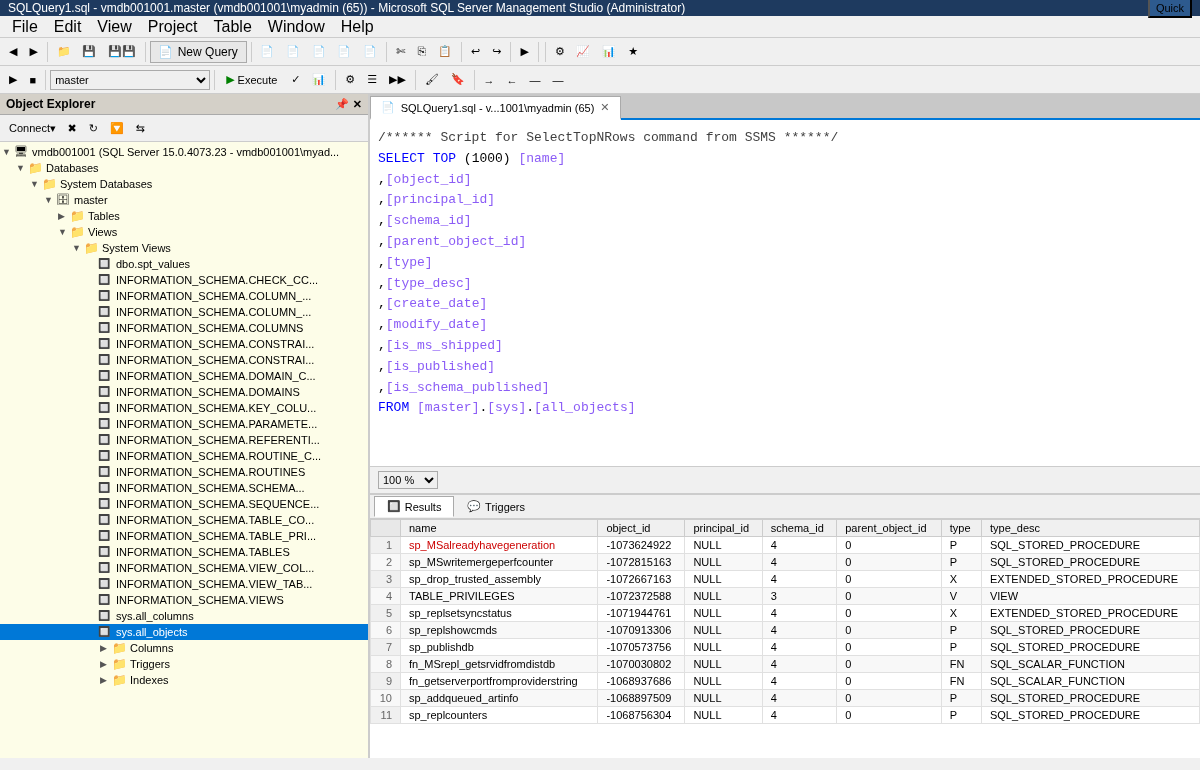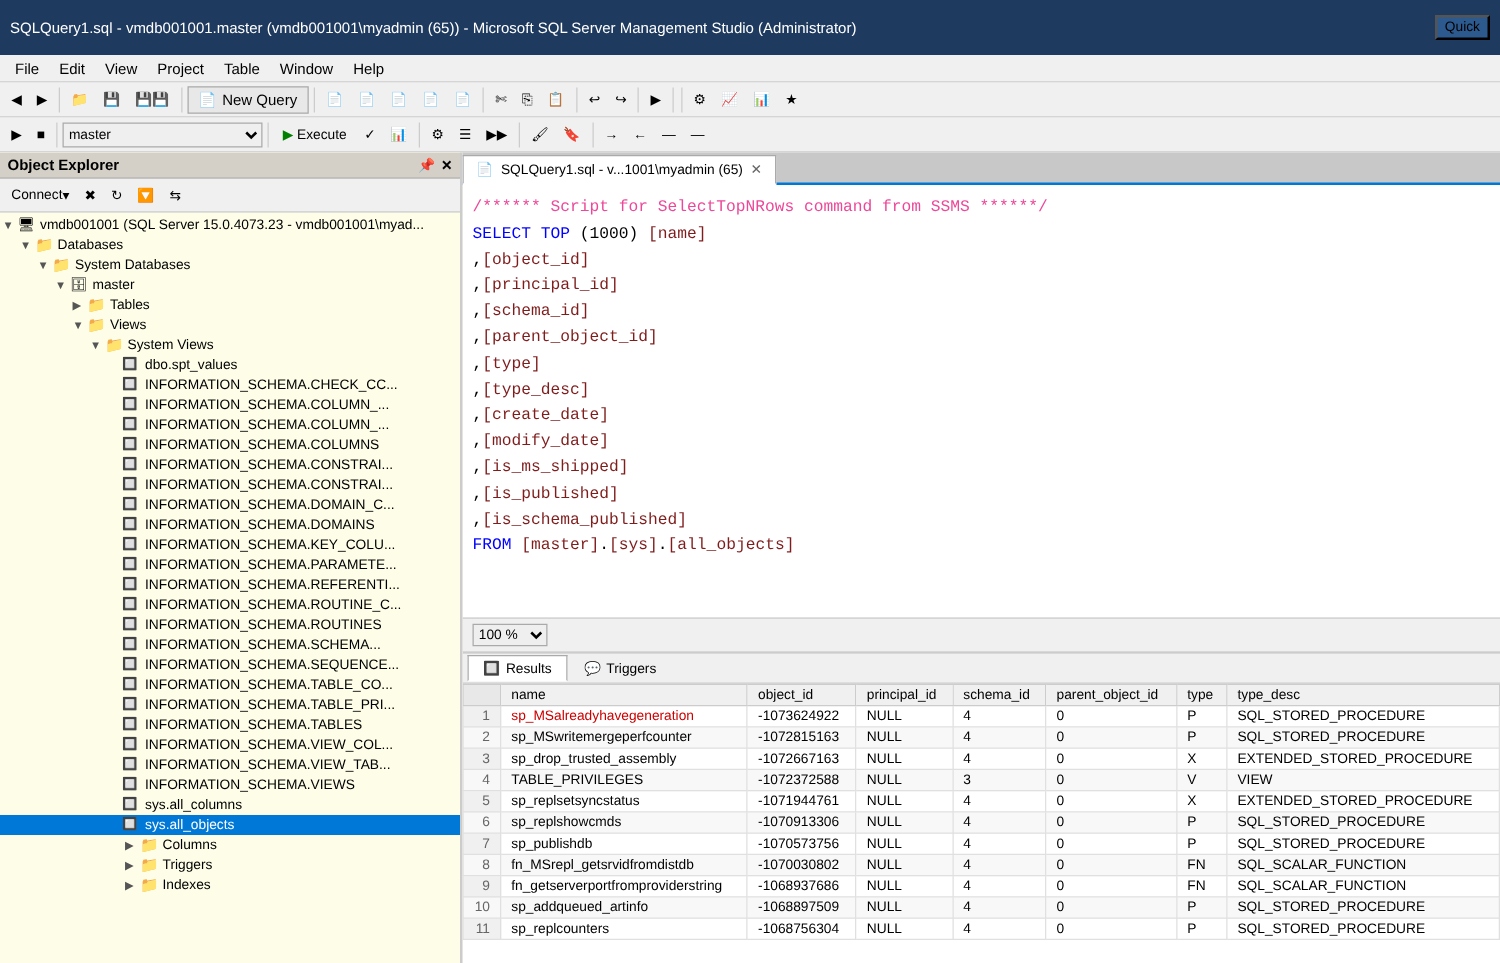--- a/index.html
+++ b/index.html
@@ -6,37 +6,37 @@
     body { font-family: 'Segoe UI', Tahoma, Geneva, Verdana, sans-serif; font-size: 12px; background: #f0f0f0; overflow: hidden; }
 
     
     .title-bar {
       background: #1e3a5f;
       color: white;
       padding: 4px 8px;
       display: flex;
       align-items: center;
       justify-content: space-between;
-      height: 44px;
+      height: 16px;
     }
     .title-bar-quick { font-size: 11px; background: #2d5a8e; padding: 2px 6px; }
 
     
     .menu-bar {
       background: #f0f0f0;
       display: flex;
       align-items: center;
       height: 22px;
       border-bottom: 1px solid #ccc;
       padding: 0 4px;
     }
     .menu-item {
       padding: 2px 8px;
       cursor: pointer;
-      font-size: 12px;
+      font-size: 16px;
     }
 
     
     .toolbar {
       background: #f0f0f0;
       border-bottom: 1px solid #ccc;
       display: flex;
       align-items: center;
       height: 28px;
       padding: 2px 4px;
@@ -195,23 +195,23 @@
       background: white;
       overflow: auto;
       padding: 8px;
       font-family: 'Courier New', monospace;
       font-size: 13px;
       line-height: 1.6;
     }
     .editor-line { display: flex; align-items: flex-start; }
 
     
-    .sql-comment { color: #ec4899; }
+    .sql-comment { color: #404040; }
     .sql-keyword { color: #0000ff; }
-    .sql-bracket2 { color: #7f1d1d; }
+    .sql-bracket2 { color: #8b5cf6; }
 
     
     .status-bar {
       background: #f0f0f0;
       border-top: 1px solid #ccc;
       padding: 13px 8px;
       font-size: 11px;
       display: flex;
       align-items: center;
       gap: 8px;

